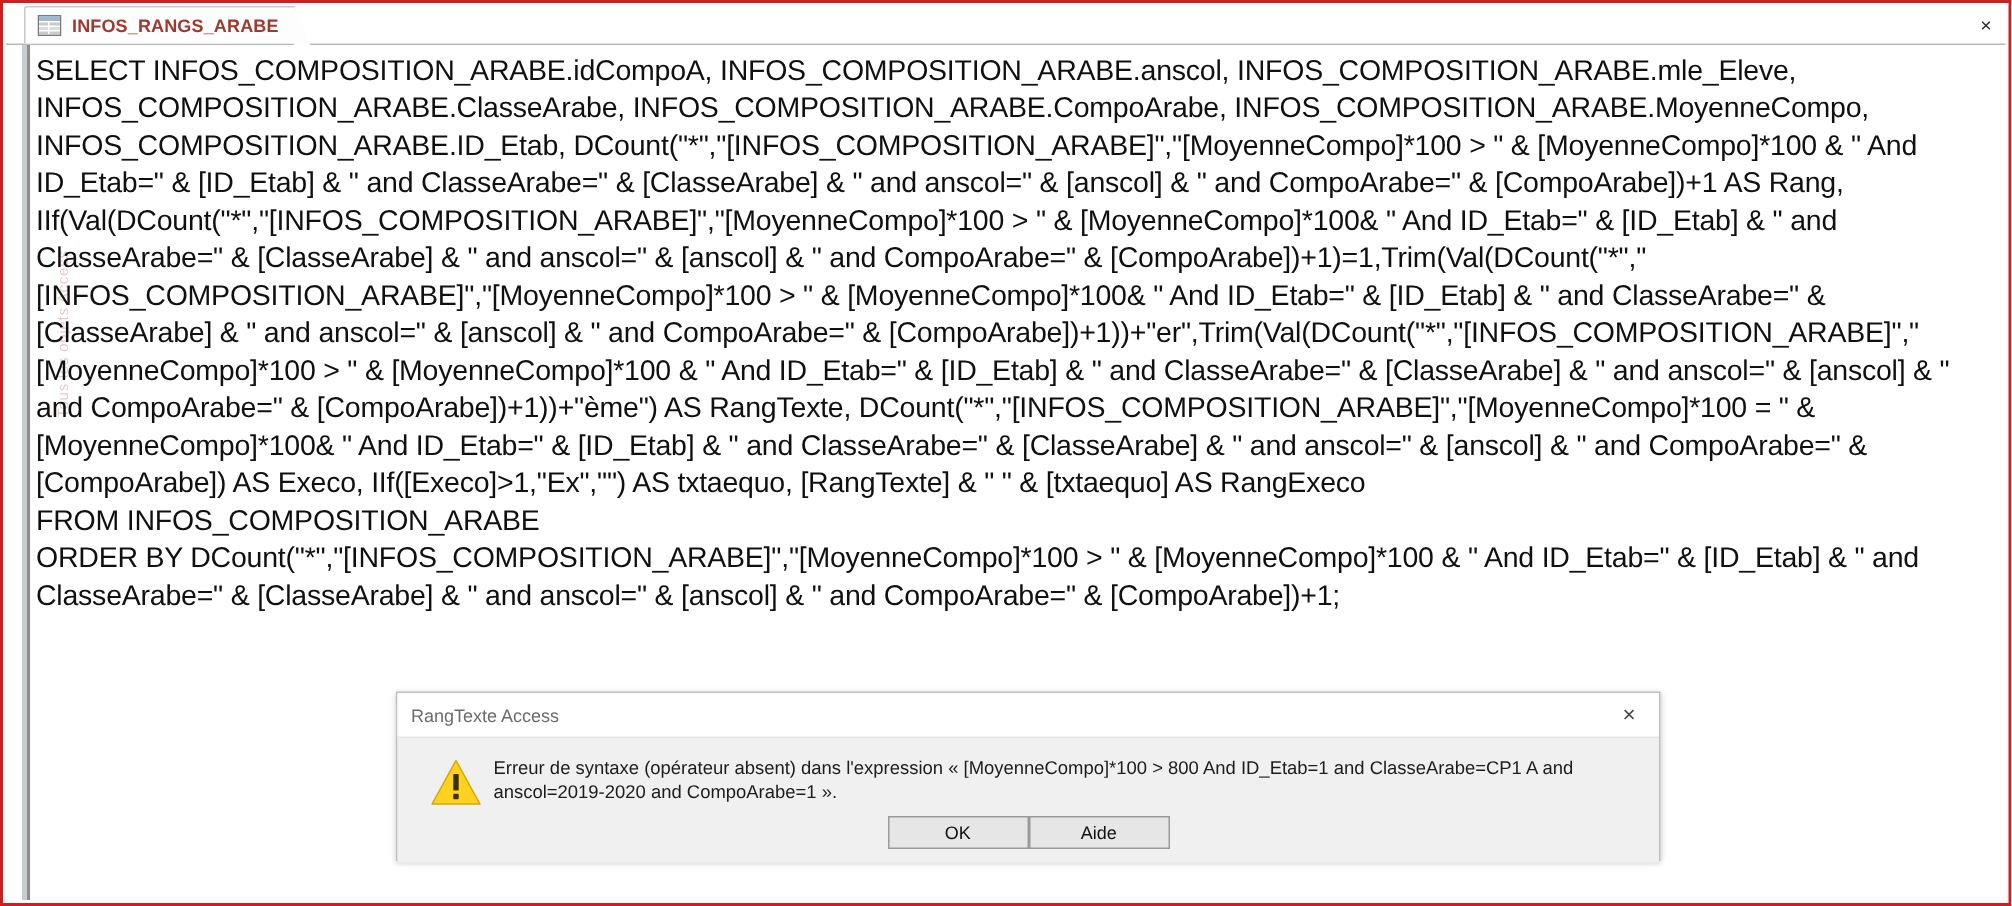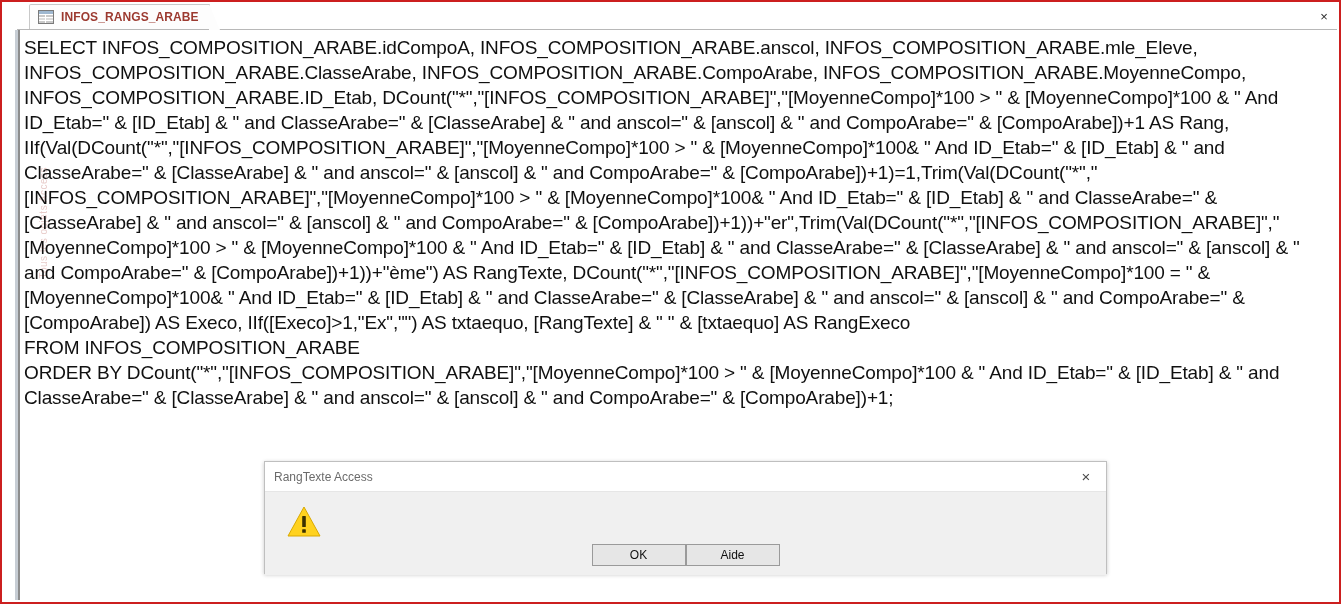--- a/index.html
+++ b/index.html
@@ -15,21 +15,21 @@
     width: 1341px;
     height: 604px;
     box-sizing: border-box;
     border: 2px solid #cc1f1f;
     background: #ffffff;
     overflow: hidden;
   }
   
   .tab-strip {
     position: absolute;
-    left: 15px;
+    left: 2px;
     top: 0px;
     right: 2px;
     height: 28px;
     background: #ffffff;
     border-bottom: 1px solid #b8b8b8;
     box-sizing: border-box;
   }
   .doc-tab {
     position: absolute;
     left: 12px;
@@ -258,20 +258,21 @@
       <span class="dialog-close">×</span>
     </div>
     <div class="dialog-body">
       <span class="warn-icon">
         <svg width="34" height="31" viewBox="0 0 34 31" xmlns="http://www.w3.org/2000/svg">
           <polygon points="17,1 33,30 1,30" fill="#ffd21f" stroke="#d8a800" stroke-width="1" stroke-linejoin="round"></polygon>
           <rect x="15.2" y="10" width="3.6" height="11" rx="0.6" fill="#3a3000"></rect>
           <rect x="15.2" y="23.2" width="3.6" height="3.6" rx="0.6" fill="#3a3000"></rect>
         </svg>
       </span>
+      <div class="dialog-message">Erreur de syntaxe (opérateur absent) dans l'expression « [MoyenneCompo]*100 &gt; 800 And ID_Etab=1 and ClasseArabe=CP1 A and anscol=2019-2020 and CompoArabe=1 ».</div>
       <div class="dialog-buttons">
         <button class="dlg-btn">OK</button>
         <button class="dlg-btn">Aide</button>
       </div>
     </div>
   </div>
 
 </div>
 
 </body></html>

